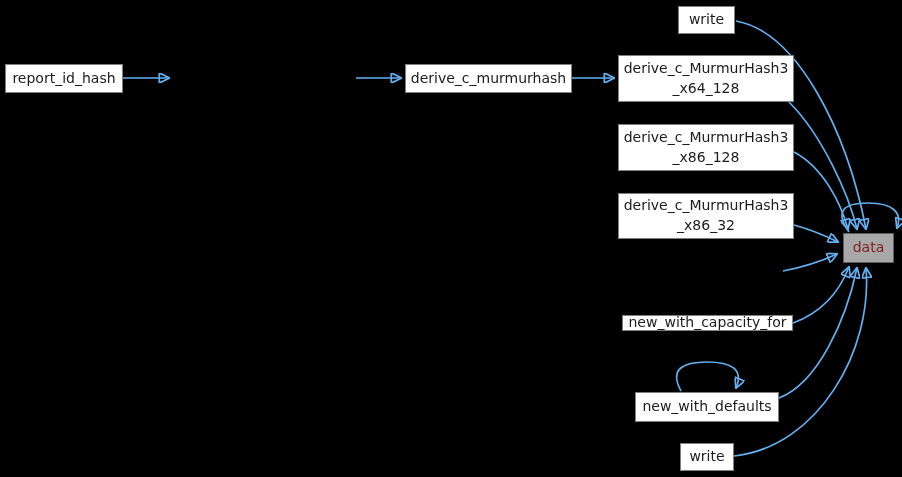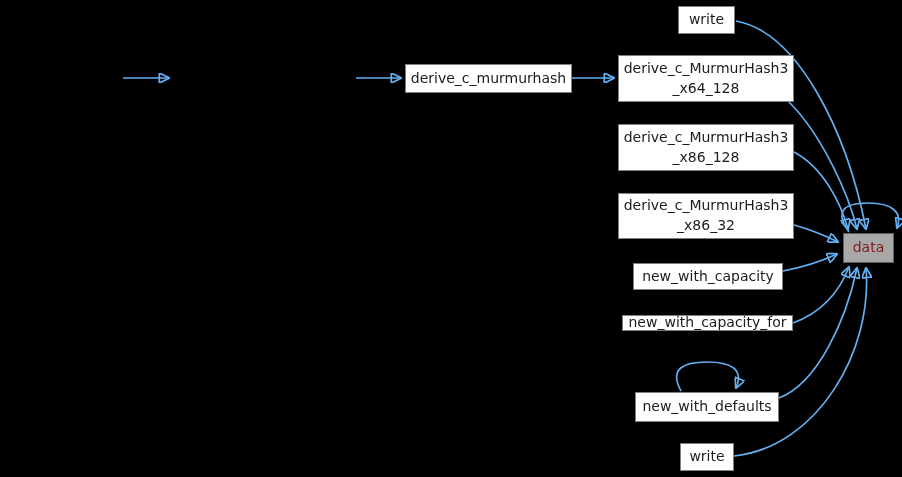--- a/index.html
+++ b/index.html
@@ -66,36 +66,36 @@
     <path d="M794,152 C824,168 841,204 848,229" marker-end="url(#arrow)"></path>
     <path d="M794,225 C812,230 826,236 838,242" marker-end="url(#arrow)"></path>
     <path d="M783,271 C804,267 822,261 837,254" marker-end="url(#arrow)"></path>
     <path d="M793,323 C823,312 840,290 849,267" marker-end="url(#arrow)"></path>
     <path d="M779,398 C818,383 846,320 857,268" marker-end="url(#arrow)"></path>
     <path d="M734,456 C818,447 873,350 866,268" marker-end="url(#arrow)"></path>
     <path d="M849,232 C834,211 844,203 868,203 C892,203 903,212 897,228" marker-end="url(#arrow)"></path>
     <path d="M681,391 C669,369 683,362 707,362 C731,362 744,369 736,388" marker-end="url(#arrow)"></path>
   </svg>
 
+  <div class="node" style="left:5px; top:64px; width:118px; height:29px;">report_id_hash</div>
 
 
   <div class="node" style="left:405px; top:64px; width:167px; height:29px;">derive_c_murmurhash</div>
 
   <div class="node" style="left:678px; top:6px; width:57px; height:28px;">write</div>
 
   <div class="node" style="left:618px; top:55px; width:176px; height:47px;">derive_c_MurmurHash3
 _x64_128</div>
 
   <div class="node" style="left:618px; top:124px; width:176px; height:47px;">derive_c_MurmurHash3
 _x86_128</div>
 
   <div class="node" style="left:618px; top:193px; width:176px; height:46px;">derive_c_MurmurHash3
 _x86_32</div>
 
-  <div class="node" style="left:633px; top:263px; width:150px; height:27px;">new_with_capacity</div>
 
   <div class="node" style="left:622px; top:315px; width:171px; height:16px;">new_with_capacity_for</div>
 
   <div class="node" style="left:635px; top:392px; width:144px; height:30px;">new_with_defaults</div>
 
   <div class="node" style="left:680px; top:443px; width:54px; height:28px;">write</div>
 
   <div class="node current" style="left:843px; top:233px; width:51px; height:30px;">data</div>
 
 </div>

